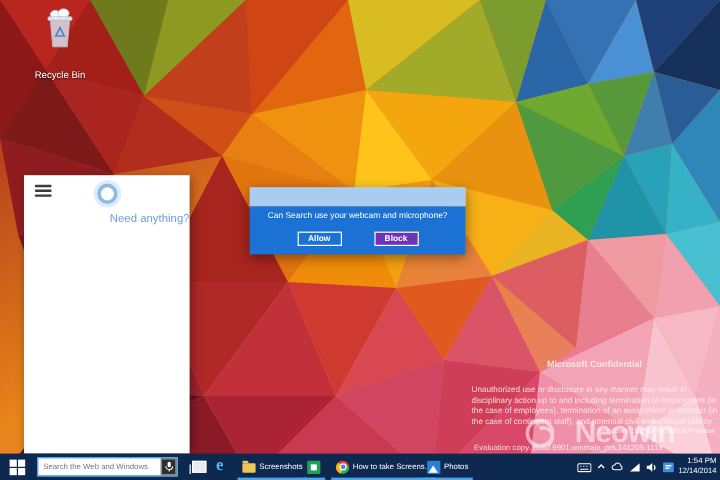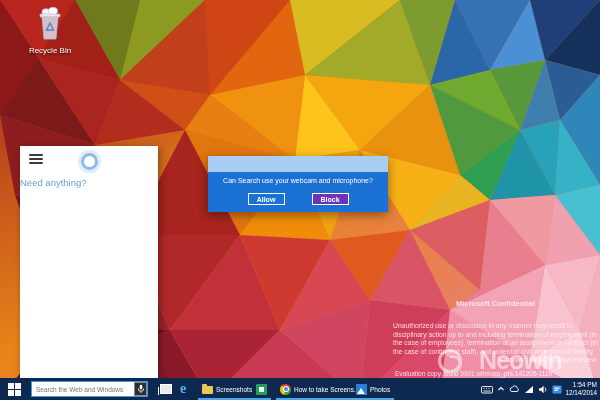--- a/index.html
+++ b/index.html
@@ -6,31 +6,31 @@
   html,body { width:600px; height:400px; overflow:hidden; }
   body { font-family:"Liberation Sans", sans-serif; position:relative; background:#000; }
   #screen { position:absolute; inset:0; width:600px; height:400px; overflow:hidden; }
 
   
   #wallpaper { position:absolute; inset:0; z-index:0; }
 
   
   .recycle-bin { position:absolute; left:22px; top:5px; width:56px; z-index:2; text-align:center; }
   .recycle-bin .icn { display:block; margin:0 auto; }
-  .recycle-bin .lbl { display:block; margin-top:5px; font-size:8px; color:#fff; text-shadow:0 1px 2px rgba(0,0,0,.8); }
+  .recycle-bin .lbl { display:block; margin-top:17px; font-size:8px; color:#fff; text-shadow:0 1px 2px rgba(0,0,0,.8); }
 
   
   .cortana { position:absolute; left:20px; top:146px; width:138px; height:232px; background:#fff;
              z-index:3; box-shadow:2px 2px 8px rgba(0,0,0,.35); }
   .cortana .hamburger { position:absolute; left:9px; top:8px; width:14px; height:10px; cursor:pointer; }
   .cortana .hamburger i { display:block; height:2px; background:#3b3b3b; margin-bottom:2px; border-radius:1px; }
   .cortana .ring-wrap { position:absolute; left:0; right:0; top:7px; display:flex; justify-content:center; }
   .cortana .ring { width:17px; height:17px; border:3px solid #8db9e8; border-radius:50%;
                    box-shadow:0 0 0 3px rgba(141,185,232,.28); }
-  .cortana .greeting { position:absolute; left:0; right:0; top:31px; text-align:left;
+  .cortana .greeting { position:absolute; left:0; right:0; top:31px; text-align:right;
                        color:#69a0d8; font-size:9.5px; }
 
   
   .dialog { position:absolute; left:208px; top:156px; width:180px; height:56px; z-index:4;
             box-shadow:0 3px 10px rgba(0,0,0,.4); }
   .dialog .titlebar { height:16px; background:#a9cdf0; }
   .dialog .body { height:40px; background:#1b72d4; position:relative; }
   .dialog .msg { padding-top:5px; text-align:center; color:#fff; font-size:7px; }
   .dialog .btnrow { position:absolute; left:0; right:0; top:21px; display:flex; justify-content:center; gap:27px; }
   .dlg-btn { width:37px; height:12px; border:1px solid #fff; color:#fff; font-size:7px; font-weight:bold;

